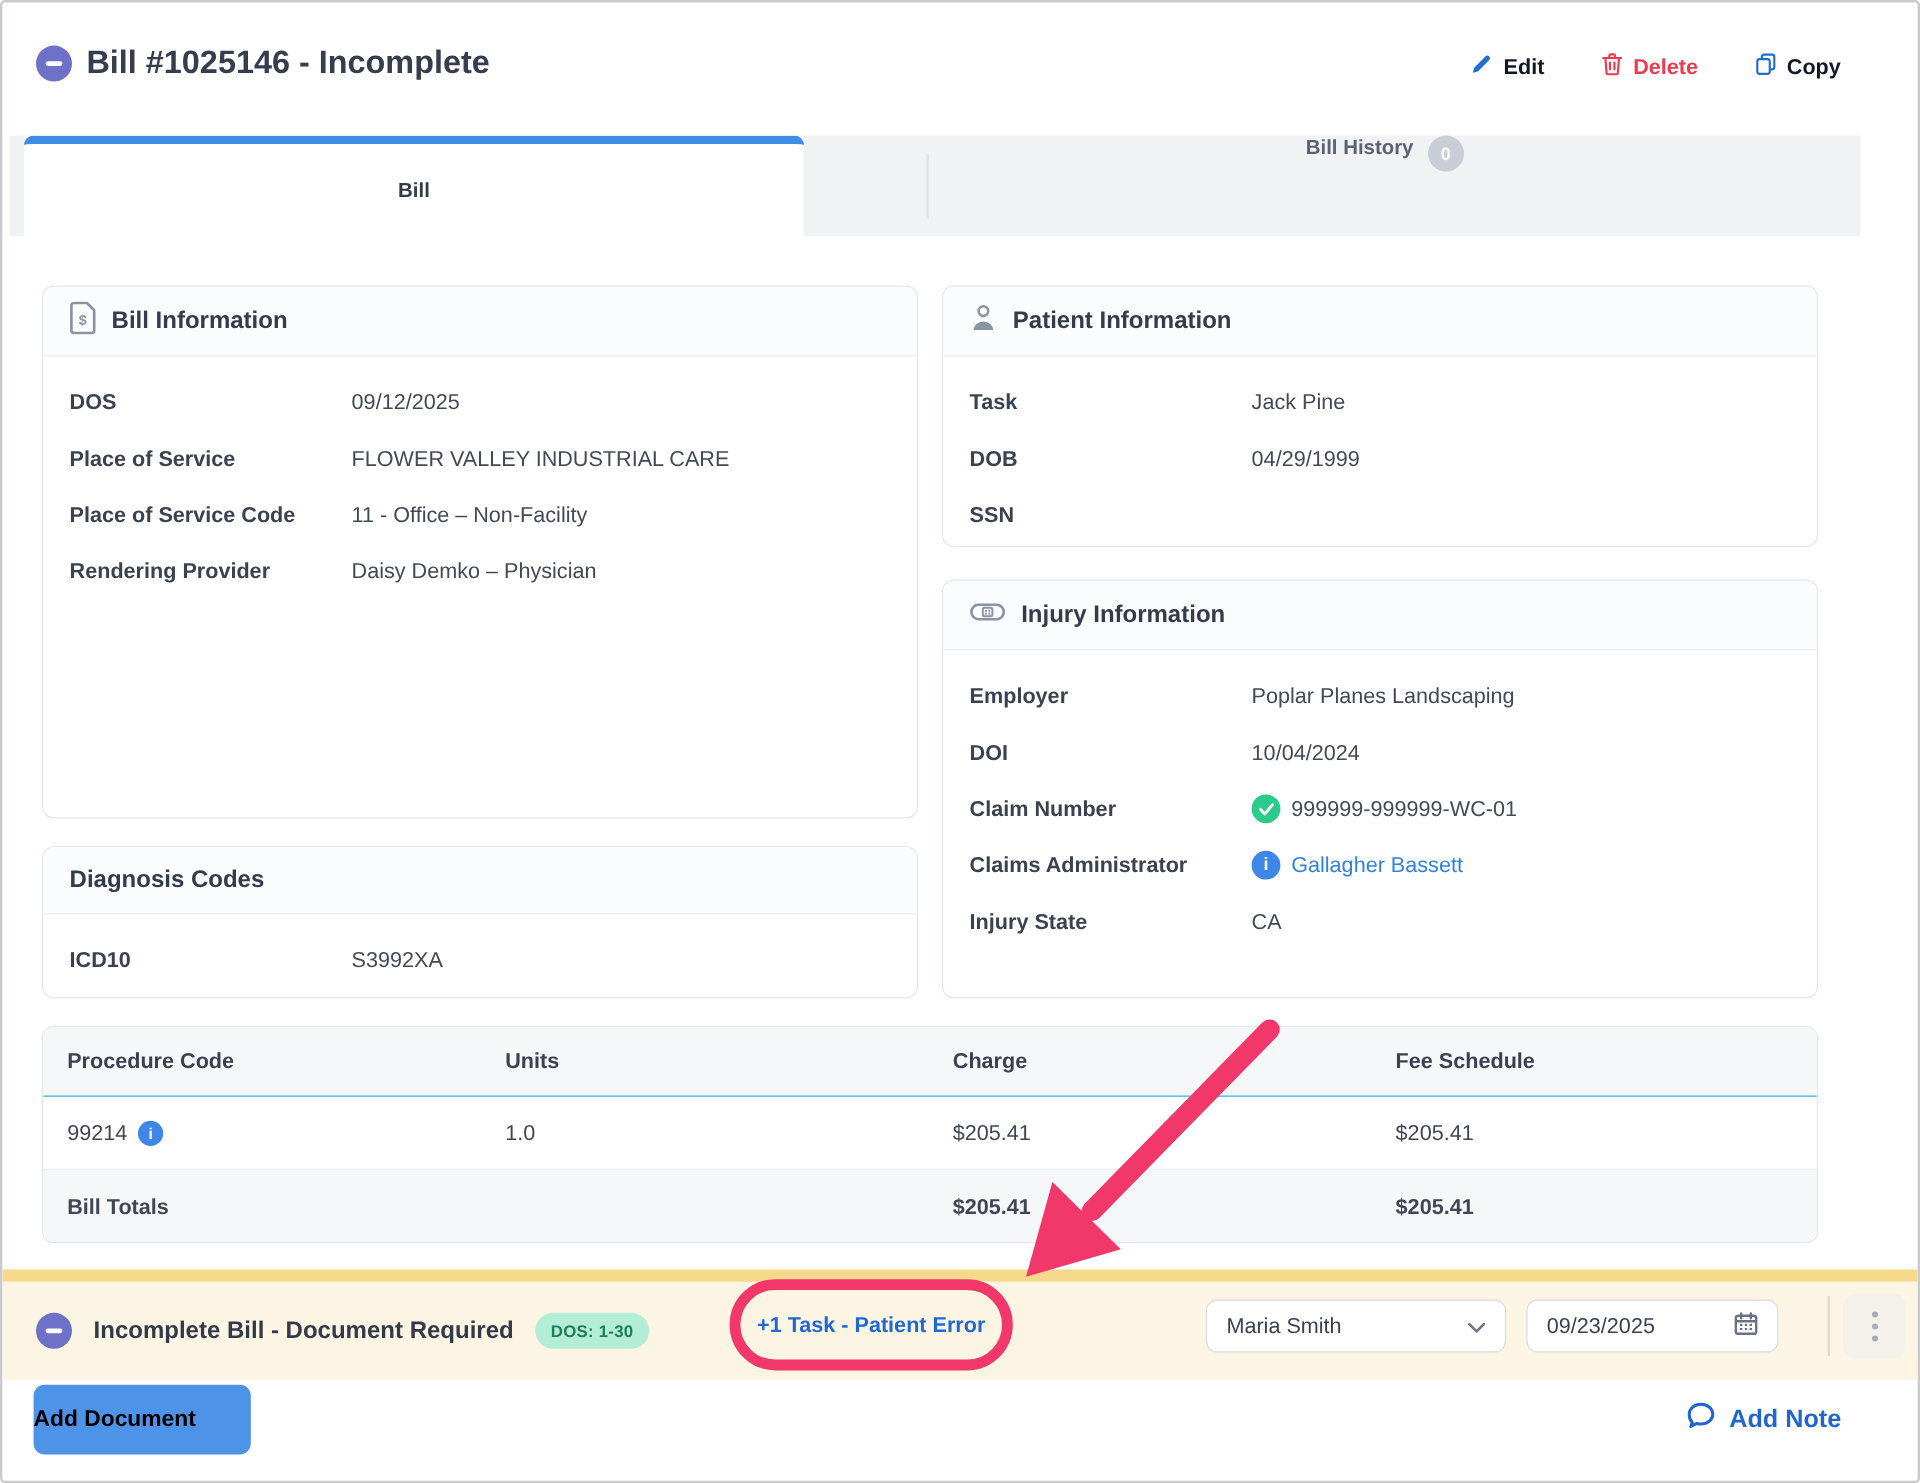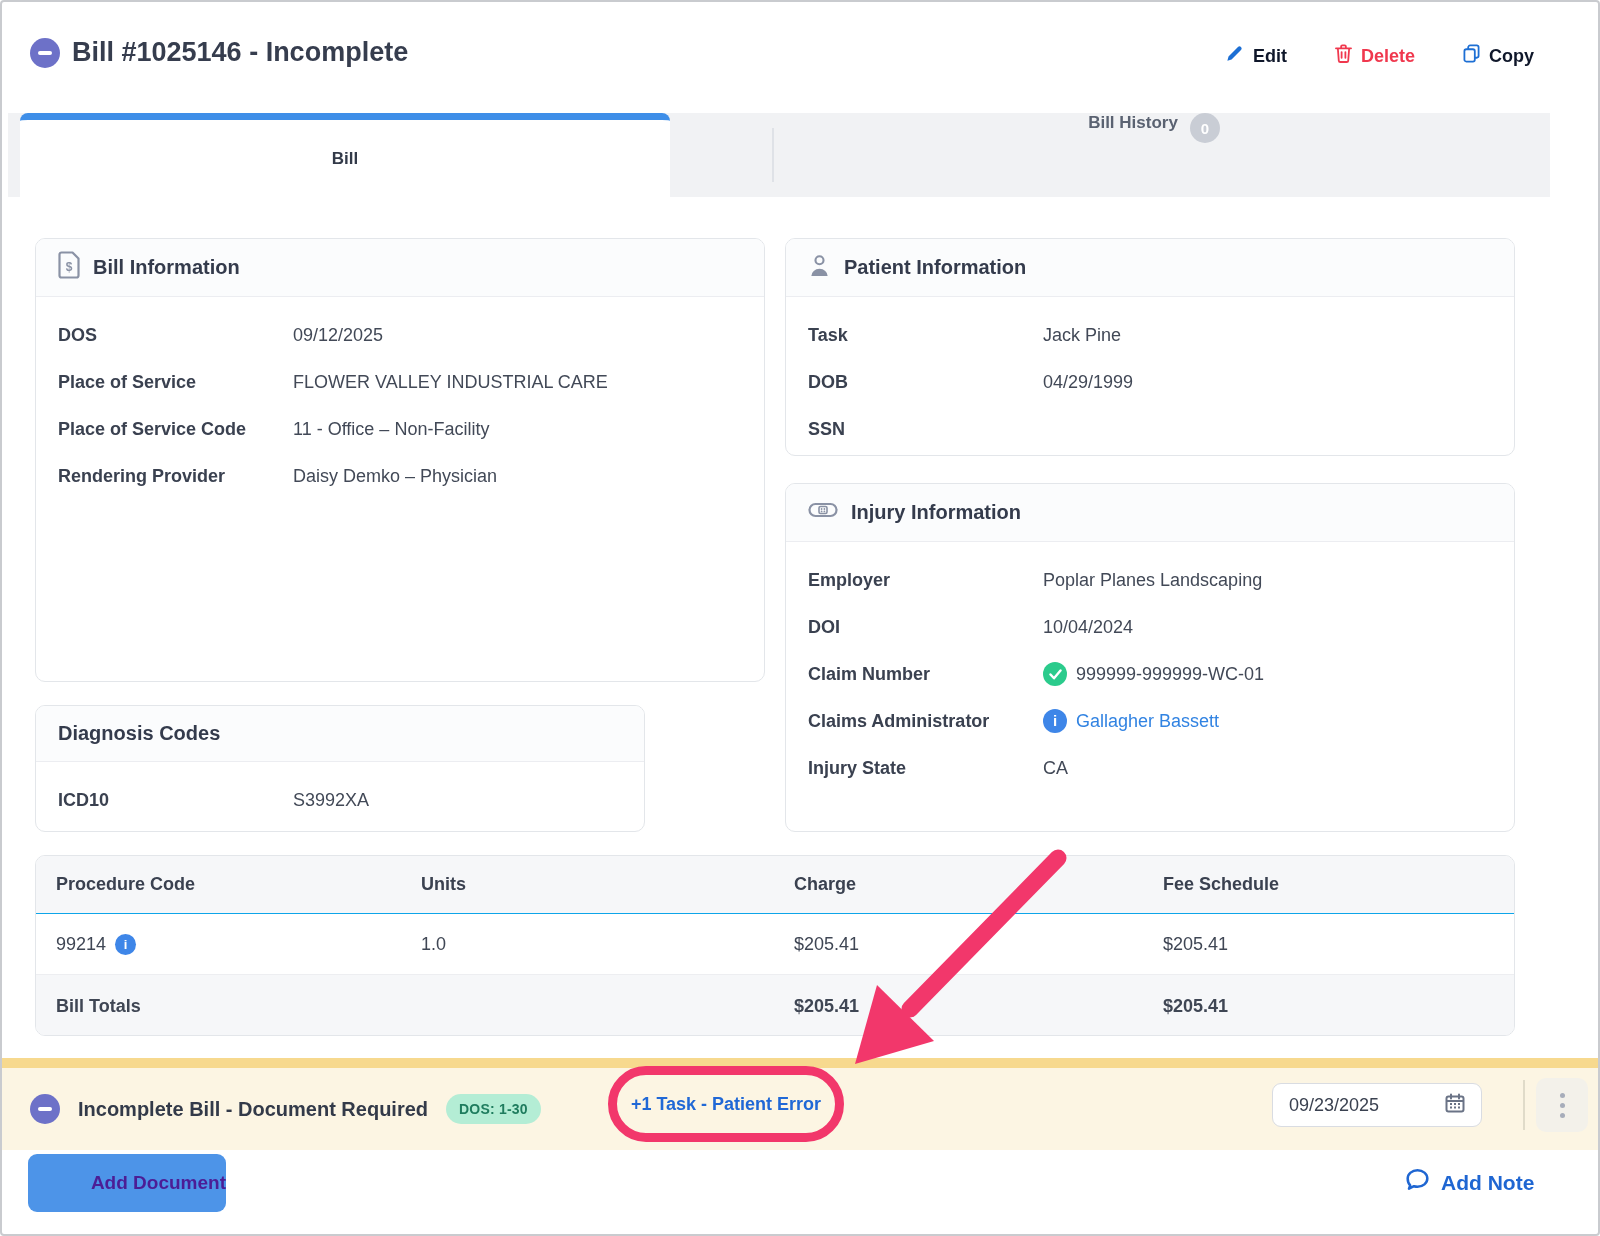--- a/index.html
+++ b/index.html
@@ -51,21 +51,21 @@
   .status-title{font-size:20px;font-weight:700;color:#333A49;}
   .badge-mint{background:#B4EDD5;color:#1F7C5E;font-size:14px;font-weight:700;padding:7px 13px;border-radius:16px;letter-spacing:.2px;}
   .task-link{color:#2068D6;font-weight:700;font-size:18px;cursor:pointer;}
   .pink-ring{left:606px;top:1064px;width:236px;height:76px;border:9px solid #F2376B;border-radius:38px;box-sizing:border-box;display:flex;align-items:center;justify-content:center;z-index:60;background:transparent;}
   .select-box{background:#fff;border:1px solid #D9DCE2;border-radius:9px;display:flex;align-items:center;justify-content:space-between;padding:0 16px;font-size:18px;color:#3A4150;box-sizing:border-box;cursor:pointer;}
   .field-divider{left:1521px;top:1078px;width:2px;height:50px;background:#E0DBC9;}
   .kebab-btn{left:1534px;top:1076px;width:52px;height:54px;border-radius:10px;background:#F3F1EA;display:flex;flex-direction:column;align-items:center;justify-content:center;gap:5px;cursor:pointer;}
   .kebab-btn span{width:5px;height:5px;border-radius:50%;background:#A7ADBA;}
 
   
-  .btn-primary{left:26px;top:1152px;width:198px;height:58px;background:#4D94E8;border-radius:9px;color:#4c1d95;font-size:19px;font-weight:700;display:flex;align-items:center;justify-content:flex-end;cursor:pointer;}
+  .btn-primary{left:26px;top:1152px;width:181px;height:58px;background:#4D94E8;border-radius:9px;color:#000000;font-size:19px;font-weight:700;display:flex;align-items:center;justify-content:flex-start;cursor:pointer;}
   .add-note{left:1402px;top:1166px;display:flex;align-items:center;gap:10px;color:#1F66D2;font-size:21px;font-weight:700;cursor:pointer;}
 
   .annotation-arrow{position:absolute;left:0;top:0;pointer-events:none;z-index:60;}
 </style>
 </head>
 <body>
 
 <div id="app">
 
   <div class="abs" style="left:28px;top:36px;">
@@ -196,21 +196,21 @@
           <span class="link-blue">Gallagher Bassett</span>
         </div>
       </div>
       <div class="info-row">
         <div class="info-label">Injury State</div>
         <div class="info-value">CA</div>
       </div>
     </div>
   </div>
 
-  <div class="card" style="left:33px;top:703px;width:610px;height:127px;">
+  <div class="card" style="left:33px;top:703px;width:730px;height:127px;">
     <div class="card-header" style="height:55px;">
       <span>Diagnosis Codes</span>
     </div>
     <div class="card-body">
       <div class="info-row">
         <div class="info-label">ICD10</div>
         <div class="info-value">S3992XA</div>
       </div>
     </div>
   </div>
@@ -238,20 +238,26 @@
       <div>$205.41</div>
     </div>
   </div>
 
   <div class="abs status-bar">
     <div class="status-strip"></div>
     <div class="status-left">
       <div class="minus-icon"></div>
       <div class="status-title">Incomplete Bill - Document Required</div>
       <div class="badge-mint">DOS: 1-30</div>
+    </div>
+    <div class="abs select-box" style="left:1003px;top:25px;width:250px;height:44px;">
+      <span>Maria Smith</span>
+      <span><svg width="15" height="9" viewBox="0 0 15 9">
+            <path d="M1.5 1.5l6 6 6-6" fill="none" stroke="#6F7889" stroke-width="2.2" stroke-linecap="round" stroke-linejoin="round"></path>
+          </svg></span>
     </div>
     <div class="abs select-box" style="left:1270px;top:25px;width:210px;height:44px;">
       <span>09/23/2025</span>
       <span><svg width="20" height="20" viewBox="0 0 20 20">
             <rect x="1.5" y="3.5" width="17" height="15" rx="2" fill="none" stroke="#6A7386" stroke-width="2"></rect>
             <path d="M1.5 8h17" stroke="#6A7386" stroke-width="2"></path>
             <path d="M6 1.5v4M14 1.5v4" stroke="#6A7386" stroke-width="2" stroke-linecap="round"></path>
             <path d="M5 11h2M9 11h2M13 11h2M5 14.5h2M9 14.5h2M13 14.5h2" stroke="#6A7386" stroke-width="1.8"></path>
           </svg></span>
     </div>

